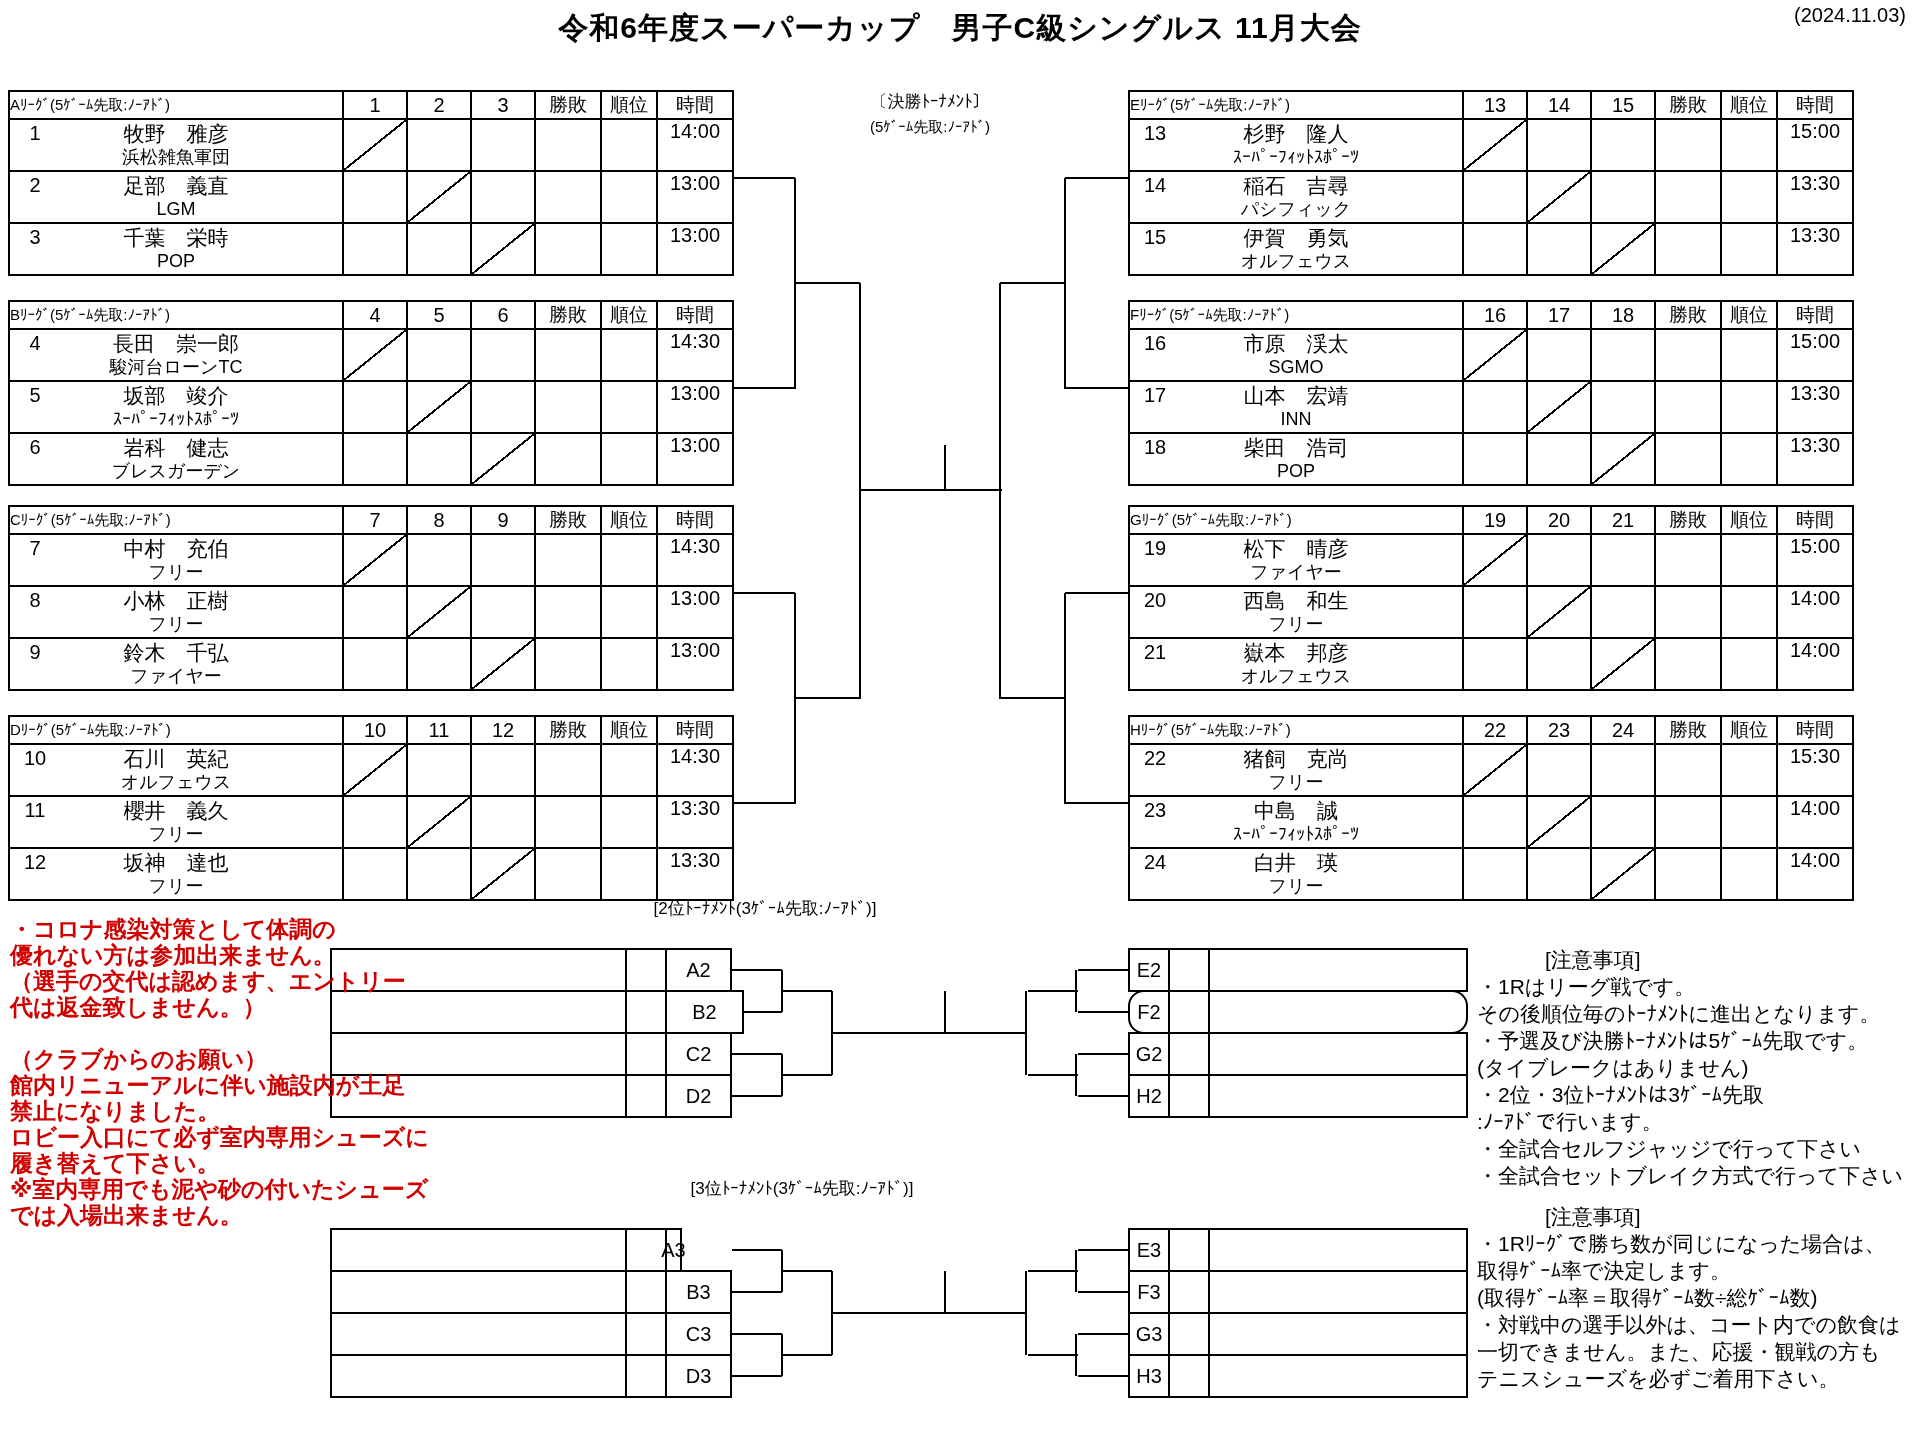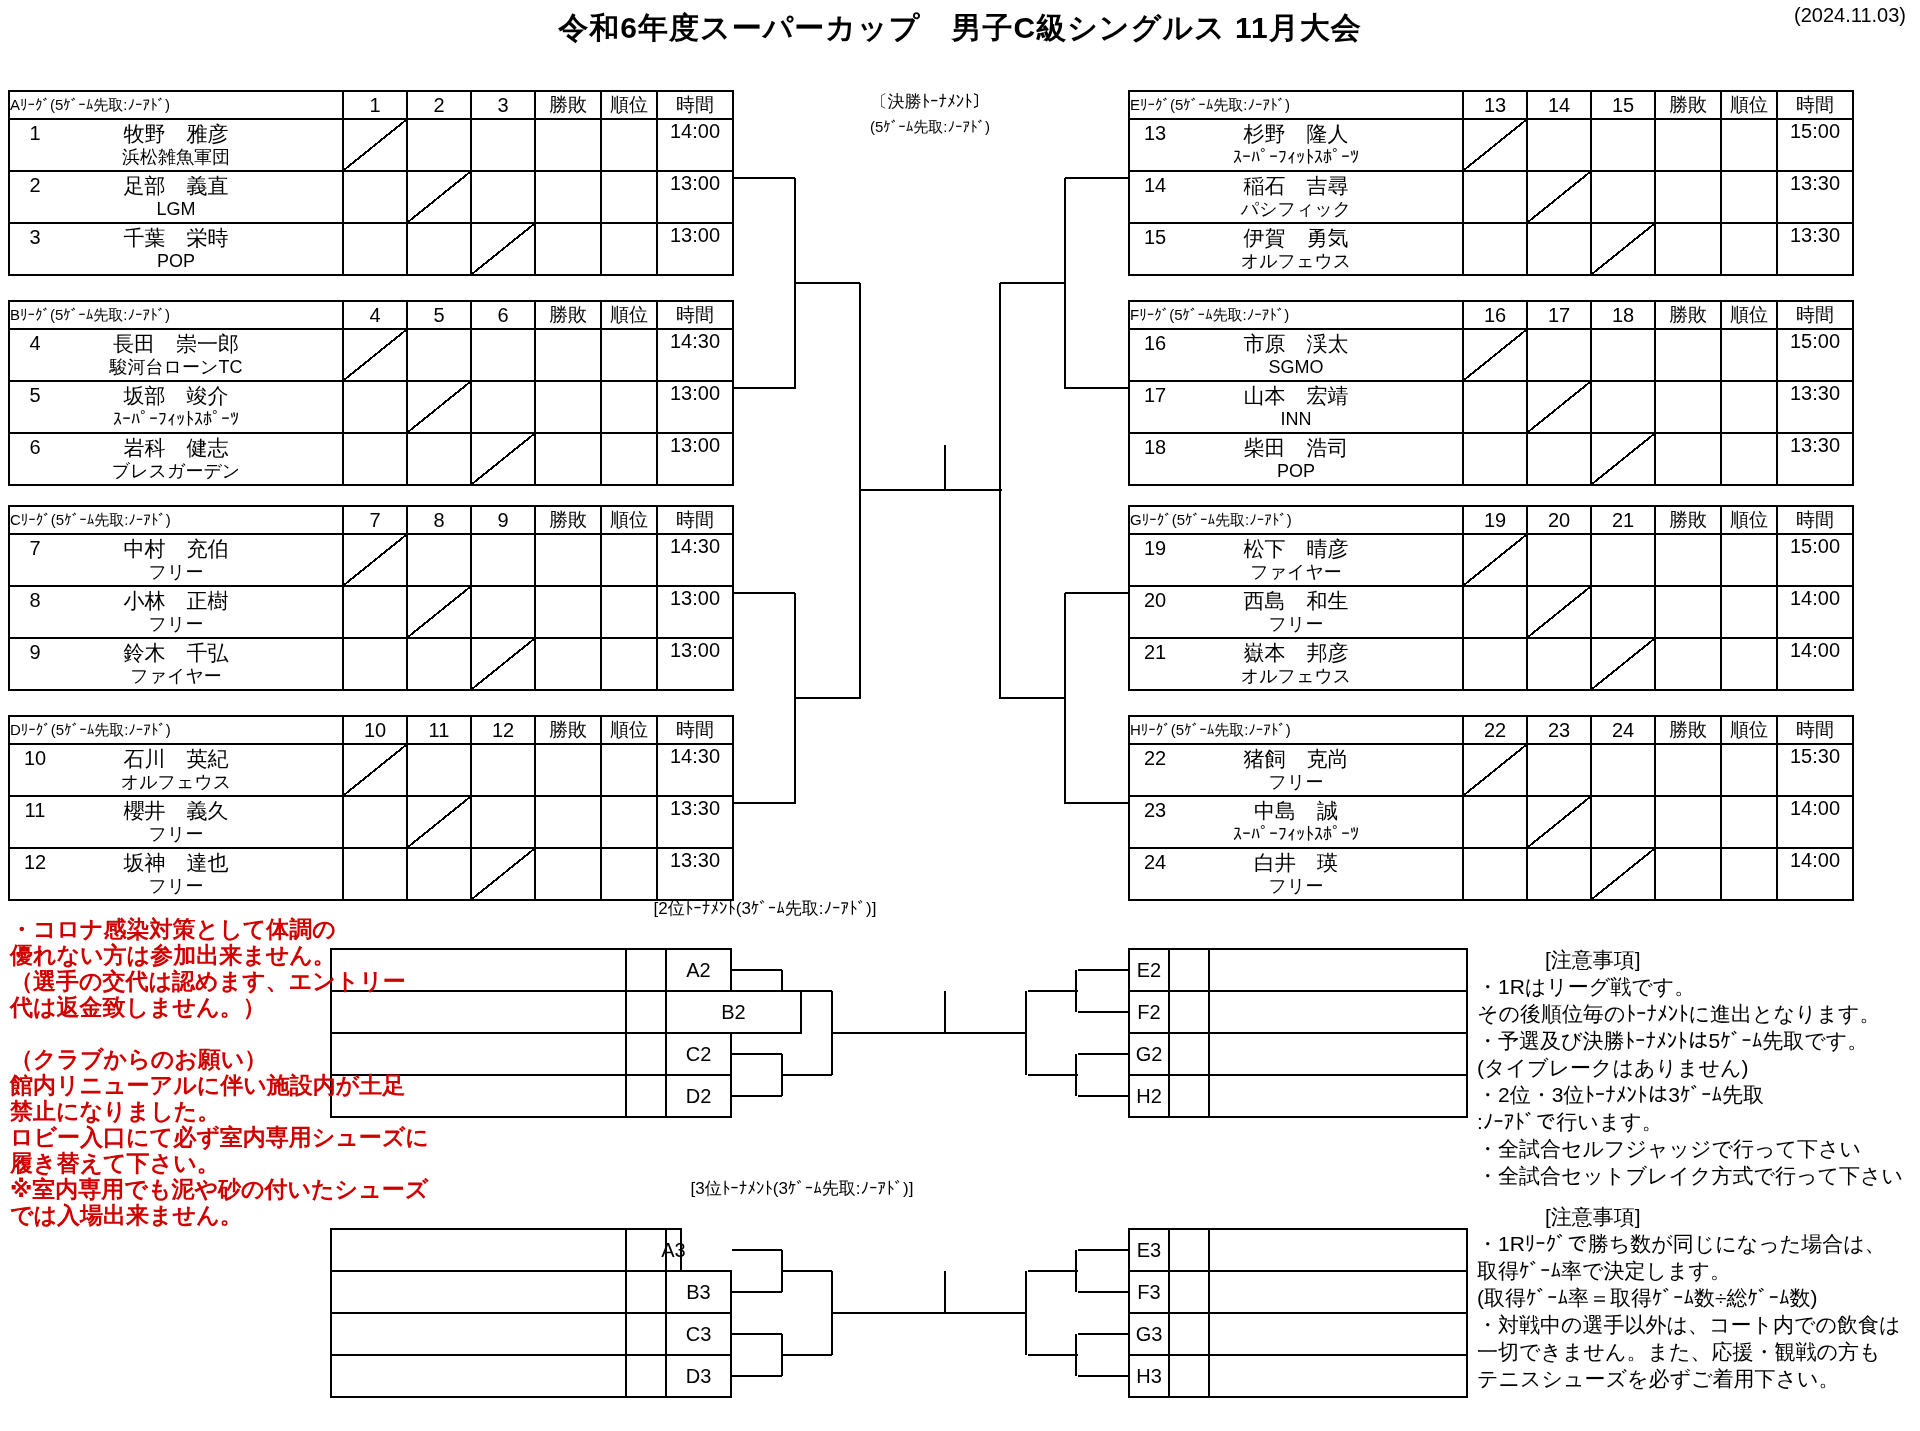--- a/index.html
+++ b/index.html
@@ -611,41 +611,41 @@
       <div class="ln" style="left: 1075px; top: 1334px; width: 2px; height: 42px;"></div>
       <div class="ln" style="left: 1025px; top: 1271px; width: 2px; height: 84px;"></div>
       <div class="ln" style="left: 944px; top: 1271px; width: 2px; height: 43px;"></div>
     </div>
   <div id="slots">
       <div class="slot-row" style="left: 330px; top: 948px; width: 402px;">
         <span class="div" style="left:293px"></span>
         <span class="div" style="left:333px"></span>
         <span class="slot-label" style="left:335px;right:0">A2</span>
       </div>
-      <div class="slot-row" style="left: 330px; top: 990px; width: 472px;">
+      <div class="slot-row" style="left: 330px; top: 990px; width: 414px;">
         <span class="div" style="left:293px"></span>
         <span class="div" style="left:333px"></span>
         <span class="slot-label" style="left:335px;right:0">B2</span>
       </div>
       <div class="slot-row" style="left: 330px; top: 1032px; width: 402px;">
         <span class="div" style="left:293px"></span>
         <span class="div" style="left:333px"></span>
         <span class="slot-label" style="left:335px;right:0">C2</span>
       </div>
       <div class="slot-row" style="left: 330px; top: 1074px; width: 402px;">
         <span class="div" style="left:293px"></span>
         <span class="div" style="left:333px"></span>
         <span class="slot-label" style="left:335px;right:0">D2</span>
       </div>
       <div class="slot-row" style="left: 1128px; top: 948px; width: 340px;">
         <span class="div" style="left:38px"></span>
         <span class="div" style="left:78px"></span>
         <span class="slot-label" style="left:0;width:38px">E2</span>
       </div>
-      <div class="slot-row" style="left: 1128px; top: 990px; width: 340px;">
+      <div class="slot-row" style="left: 1128px; top: 990px; width: 340px; border-radius: 16px;">
         <span class="div" style="left:38px"></span>
         <span class="div" style="left:78px"></span>
         <span class="slot-label" style="left:0;width:38px">F2</span>
       </div>
       <div class="slot-row" style="left: 1128px; top: 1032px; width: 340px;">
         <span class="div" style="left:38px"></span>
         <span class="div" style="left:78px"></span>
         <span class="slot-label" style="left:0;width:38px">G2</span>
       </div>
       <div class="slot-row" style="left: 1128px; top: 1074px; width: 340px;">

